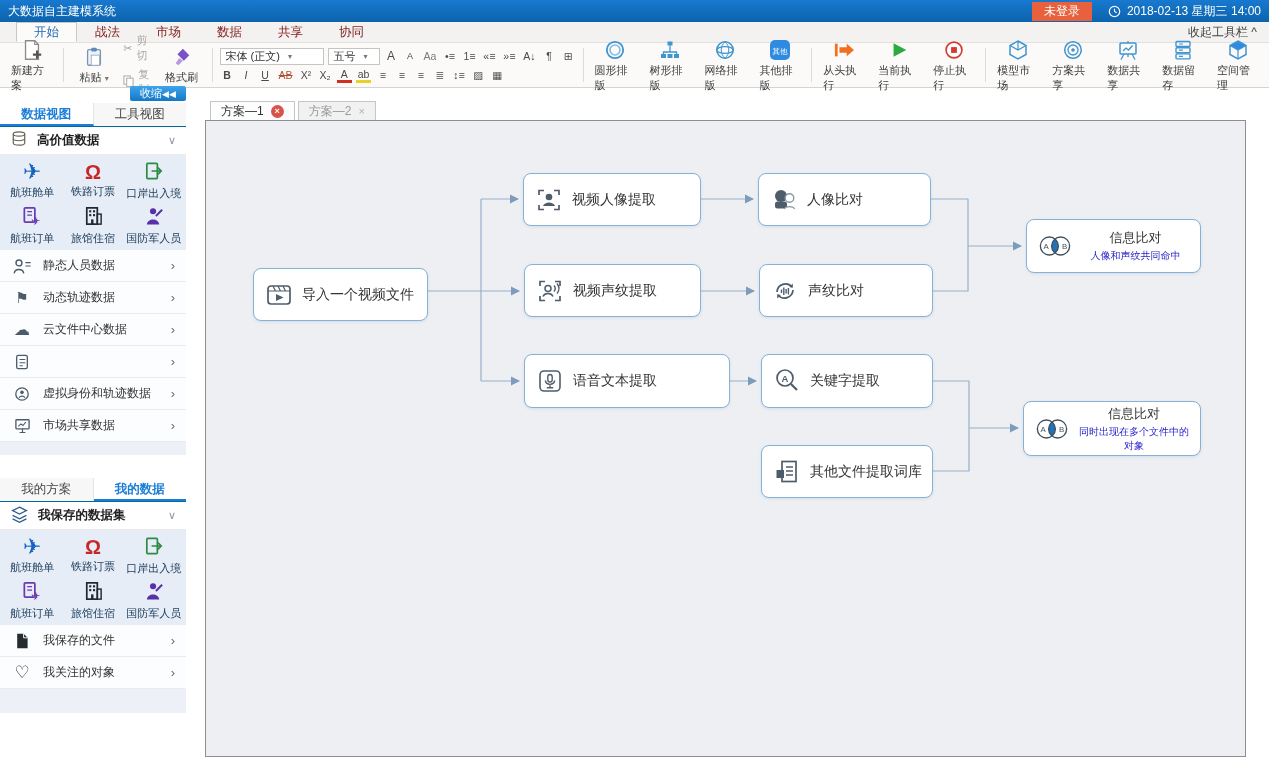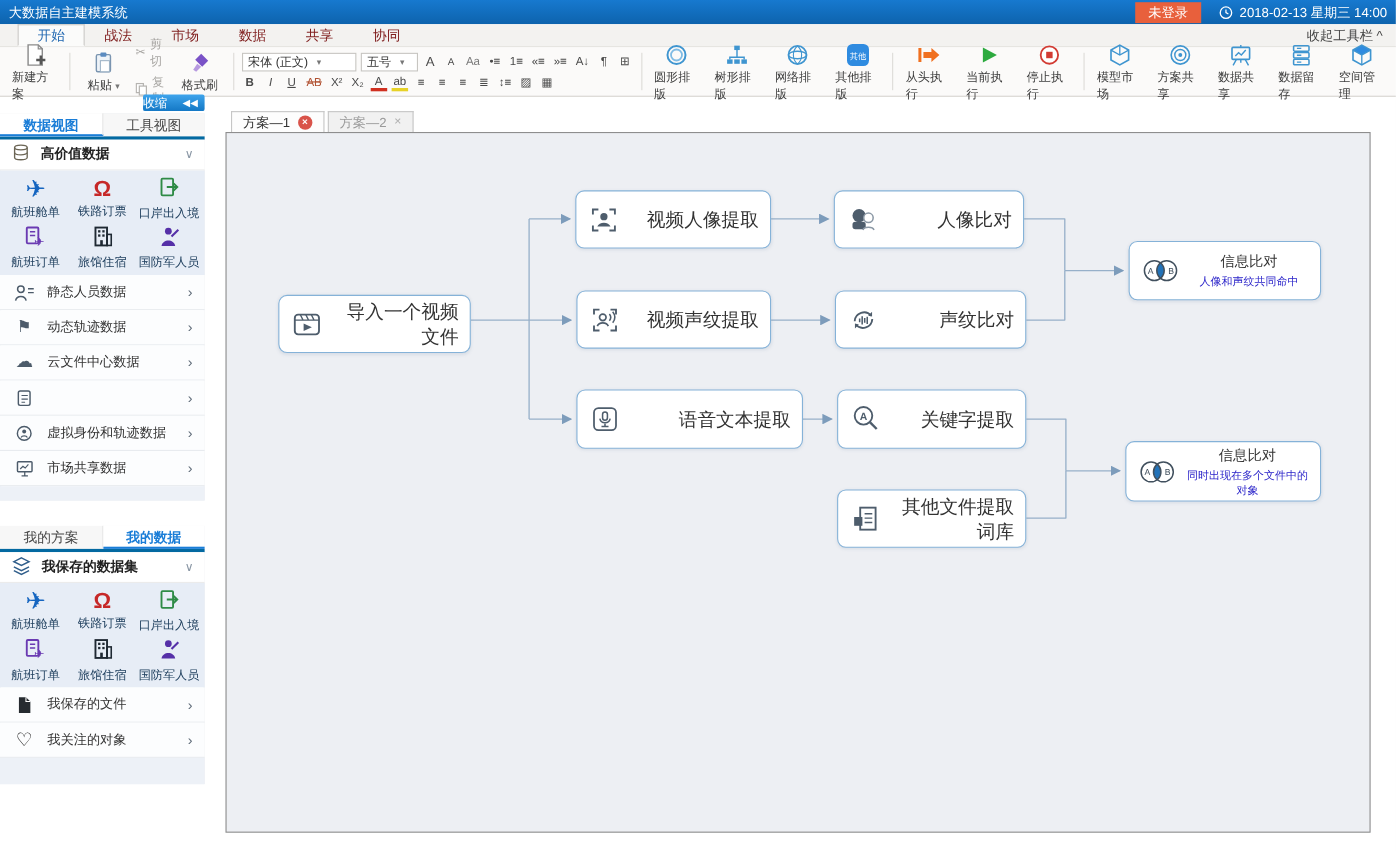--- a/index.html
+++ b/index.html
@@ -32,25 +32,25 @@
   .tgl{min-width:15px;height:15px;line-height:15px;text-align:center;font-size:10.5px;color:#4a4a4a;padding:0 2px}
   .tgl.b{font-weight:bold}.tgl.i{font-style:italic}.tgl.u{text-decoration:underline}
   .tgl.strike{text-decoration:line-through;color:#b05030}
   .tgl.fcolor{border-bottom:3px solid #d03020;line-height:12px;height:15px}
   .tgl.hlight{border-bottom:3px solid #e7d227;line-height:12px;height:15px}
   .tgl.muted{color:#7a7a7a}
   .caret{font-size:8px;color:#777}
   .execlbl{color:#3c3c3c}
 
   
-  .collapse-btn{position:absolute;top:86px;left:130px;width:56px;height:15px;background:linear-gradient(#3ea4ec,#1478c5);color:#fff;font-size:11px;display:flex;align-items:center;gap:14px;border-radius:2px;cursor:default}
+  .collapse-btn{position:absolute;top:86px;left:130px;width:56px;height:15px;background:linear-gradient(#3ea4ec,#1478c5);color:#fff;font-size:11px;display:flex;align-items:center;justify-content:center;gap:0;border-radius:2px;cursor:default}
   .panel{position:absolute;left:0;width:186px;background:#fff;box-shadow:0 0 0 1px #e8ebef inset}
   .panel1{top:103px;height:352px}
   .panel2{top:478px;height:235px}
-  .ptabs{display:flex;height:24px;background:#f7f7f7;border-bottom:3px solid #0369a1}
+  .ptabs{display:flex;height:24px;background:#f7f7f7;border-bottom:1px solid #0369a1}
   .ptab{flex:1;text-align:center;line-height:22px;font-size:12.5px;color:#454545;border-right:1px solid #e4e4e4;cursor:default}
   .ptab:last-child{border-right:none}
   .ptab.active{color:#1a7dd7;background:#fff;border-bottom:2px solid #1a7dd7;font-weight:bold}
   .psection{height:28px;display:flex;align-items:center;gap:9px;padding:0 10px;background:#fff;border-bottom:1px solid #ebebeb;font-size:12.5px;color:#222}
   .psection .chev{margin-left:auto;color:#8a97a5;font-size:11px}
   .pgrid{display:grid;grid-template-columns:repeat(3,1fr);background:#e7edf6;padding:3px 2px;row-gap:1px;height:95px}
   .gcell{display:flex;flex-direction:column;align-items:center;justify-content:center;gap:2px;font-size:11px;color:#20405f;cursor:default}
   .glyph-ic{line-height:1}
   .plist .row{height:32px;display:flex;align-items:center;gap:10px;padding:0 11px;background:#fcfdfe;border-bottom:1px solid #e8ebef;font-size:12px;color:#333;cursor:default}
   .row .chev{margin-left:auto;color:#5f6b78;font-size:13px}
@@ -60,21 +60,21 @@
 
   
   .wtabs{position:absolute;left:210px;top:101px;height:19px;display:flex;gap:3px}
   .wtab{display:flex;align-items:center;gap:7px;padding:0 10px;border:1px solid #c6c6c6;border-bottom:none;background:#f1f1f1;color:#9a9a9a;font-size:12px;cursor:default}
   .wtab.active{background:#fdfdfd;color:#333}
   .close-red{width:13px;height:13px;border-radius:50%;background:#d9534a;color:#fff;font-size:9px;line-height:13px;text-align:center;font-weight:bold}
   .close-gray{color:#b0b0b0;font-size:11px}
   .canvas{position:absolute;left:205px;top:120px;width:1041px;height:637px;background:#edeff3;border:1px solid #8e8e8e}
   .edges{position:absolute;inset:0;pointer-events:none}
   .node{position:absolute;background:#fff;border:1px solid #85b2d8;border-radius:8px;display:flex;align-items:center;padding:0 10px;gap:8px;box-shadow:0 1px 3px rgba(70,100,140,.13);cursor:default}
-  .node .lbl{font-size:17px;color:#333;flex:1;text-align:right}
+  .node .lbl{font-size:14px;color:#333;flex:1;text-align:left}
   .node .nic{display:flex;align-items:center;justify-content:center}
   .infonode .txt{flex:1;text-align:center}
   .infonode .t1{font-size:13px;color:#333}
   .infonode .t2{font-size:10px;color:#2a23c9;margin-top:2px}
 </style>
 </head>
 <body>
 
 <div class="titlebar">
   <span>大数据自主建模系统</span>

